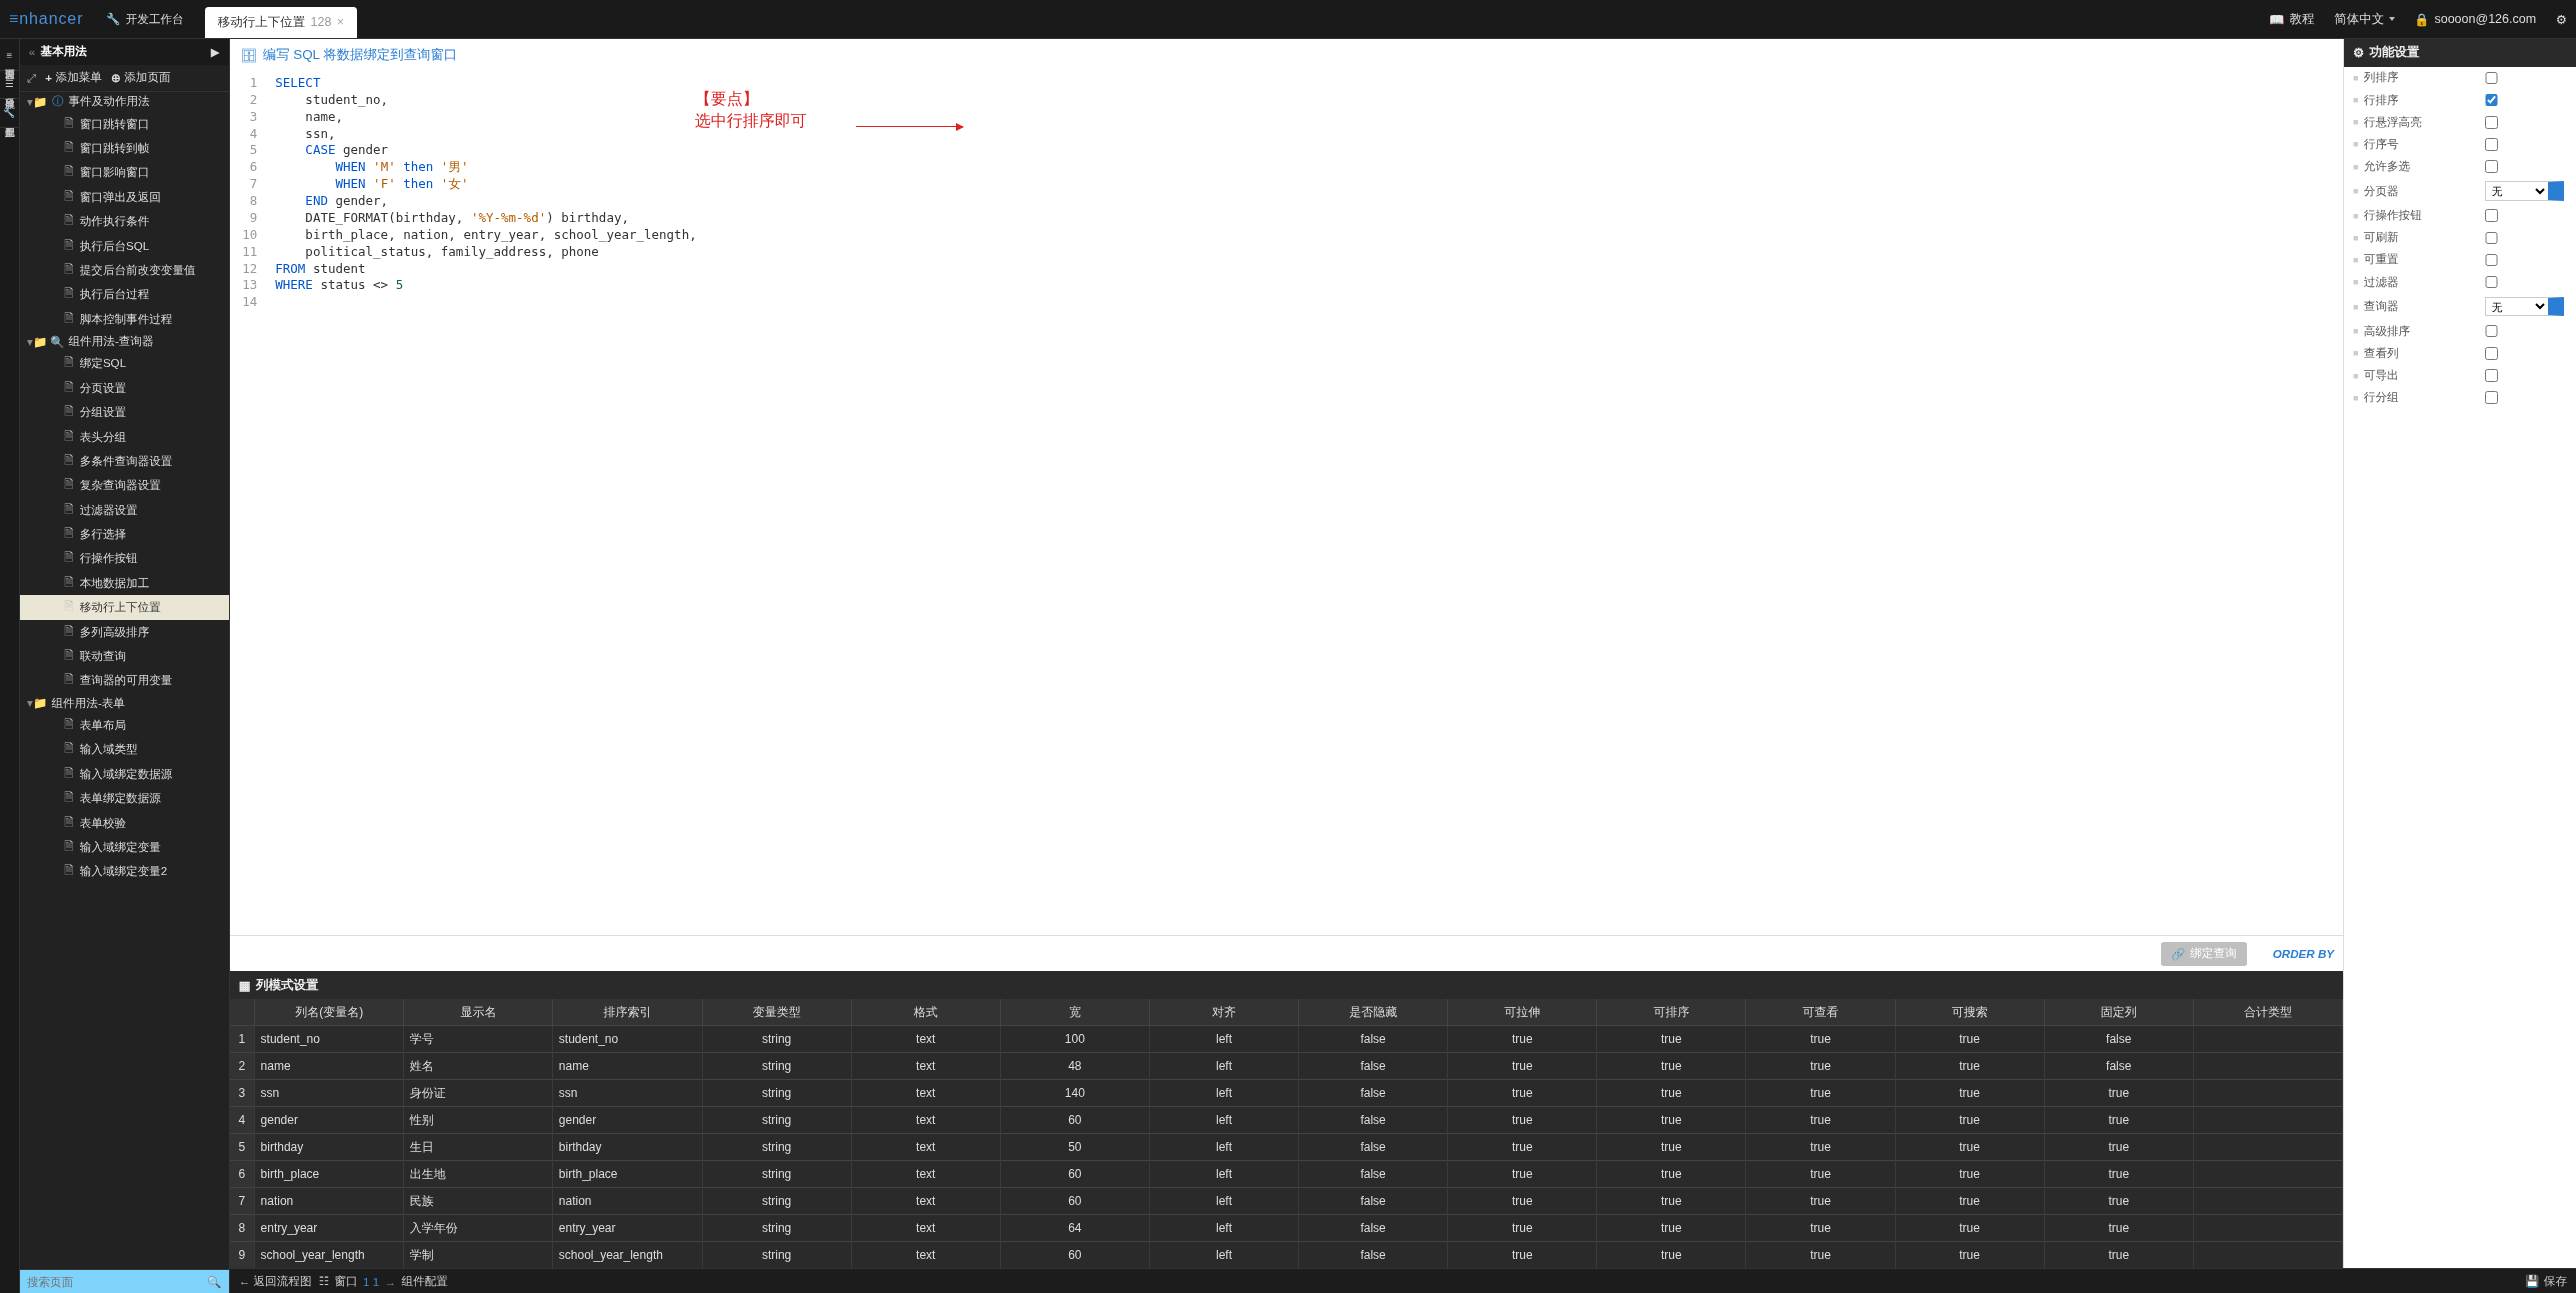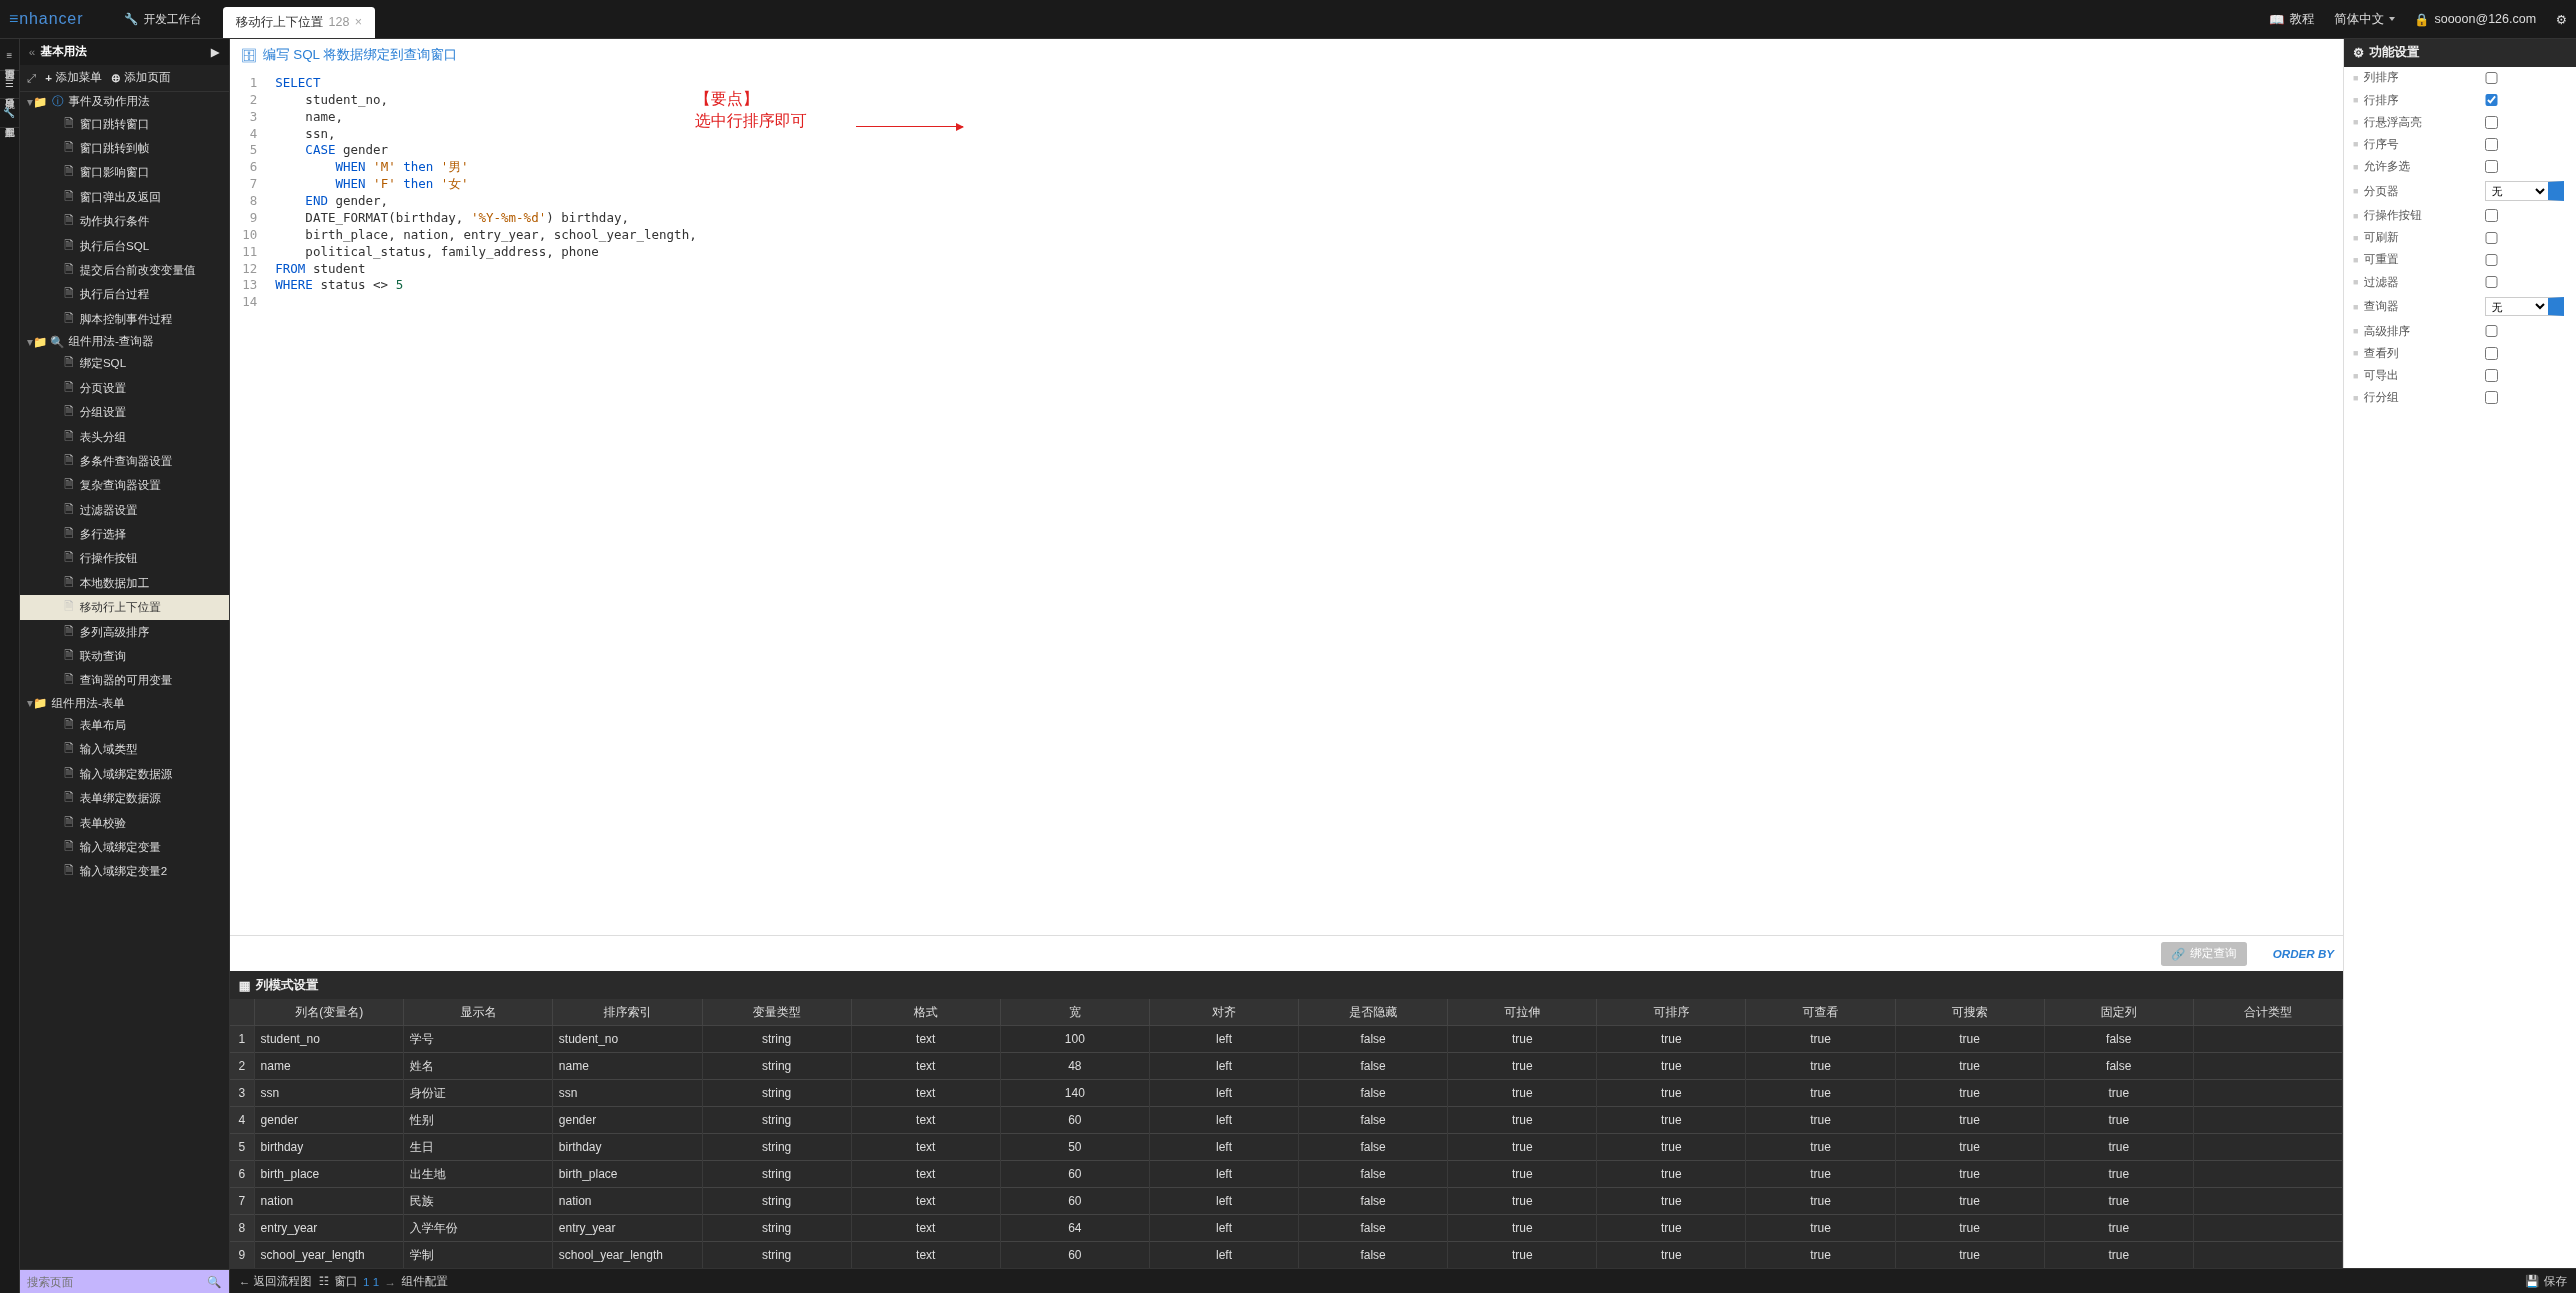--- a/index.html
+++ b/index.html
@@ -1,21 +1,21 @@
 <!DOCTYPE html>
 <html style="font-size:14.3px"><head>
 <meta charset="utf-8">
 <style>
 * { margin: 0; padding: 0; box-sizing: border-box; }
 body { font-family: "Helvetica Neue", Arial, sans-serif; font-size: 11.6px; background: #1a1a1a; color: #ccc; overflow: hidden; }
 .app { display: flex; flex-direction: column; height: 100vh; }
 
 
 .topbar { display: flex; align-items: center; background: #1a1a1a; height: 39px; padding: 0 9px; border-bottom: 0.9px solid #333; }
-.logo { color: #4a8fd8; font-size: 16px; font-weight: 300; letter-spacing: 0.9px; margin-right: 28px; }
+.logo { color: #4a8fd8; font-size: 16px; font-weight: 300; letter-spacing: 0.9px; margin-right: 10px; }
 .logo b { font-weight: 700; }
 .top-item { display: flex; align-items: center; gap: 5.4px; color: #ddd; padding: 0 12.5px; cursor: pointer; }
 .tab-strip { flex: 1; display: flex; align-items: flex-end; height: 100%; margin-left: 9px; }
 .tab { background: #fff; color: #333; padding: 7.2px 12.5px; border-radius: 3.6px 3.6px 0 0; display: flex; align-items: center; gap: 5.4px; font-size: 12.5px; }
 .tab .num { color: #999; }
 .tab .close { color: #aaa; font-size: 12.5px; cursor: pointer; }
 .top-right { display: flex; align-items: center; gap: 19.7px; }
 .top-right .item { display: flex; align-items: center; gap: 4.5px; color: #ddd; cursor: pointer; font-size: 12.5px; }
 .caret { display: inline-block; width: 0; height: 0; border-left: 3.6px solid transparent; border-right: 3.6px solid transparent; border-top: 4.5px solid #bbb; }
 
@@ -38,21 +38,21 @@
 .sb-toolbar .expand-icon { color: #aaa; }
 .tree { flex: 1; overflow-y: auto; font-size: 11.6px; }
 .tree-item { display: flex; align-items: center; padding: 2.7px 7.2px; cursor: pointer; color: #ddd; white-space: nowrap; }
 .tree-item.l1 { padding-left: 7.2px; }
 .tree-item.l3 { padding-left: 43px; }
 .tree-item.active { background: #eae6d6; color: #333; }
 .tree-item .ico { margin-right: 4.5px; display: inline-flex; width: 12.5px; justify-content: center; }
 .folder-blue { color: #3b8dd8; }
 .file-ico { color: #bbb; }
 .search-ico { color: #bbb; }
-.sb-search { display: flex; align-items: center; padding: 4.5px 7.2px; background: #c4b5fd; border-top: 0.9px solid #333; }
+.sb-search { display: flex; align-items: center; padding: 4.5px 7.2px; background: #7dd3fc; border-top: 0.9px solid #333; }
 .sb-search input { flex: 1; border: none; outline: none; font-size: 11.6px; background: transparent; color: #333; }
 .sb-search .mag { color: #666; }
 
 
 .main { flex: 1; display: flex; flex-direction: column; background: #fff; min-width: 0; }
 .content-row { flex: 1; display: flex; min-height: 0; }
 
 
 .editor-col { flex: 1; display: flex; flex-direction: column; min-width: 0; }
 .ed-head { display: flex; align-items: center; gap: 5.4px; padding: 7.2px 10.7px; color: #2a7fd5; font-size: 13.4px; font-weight: 500; }

